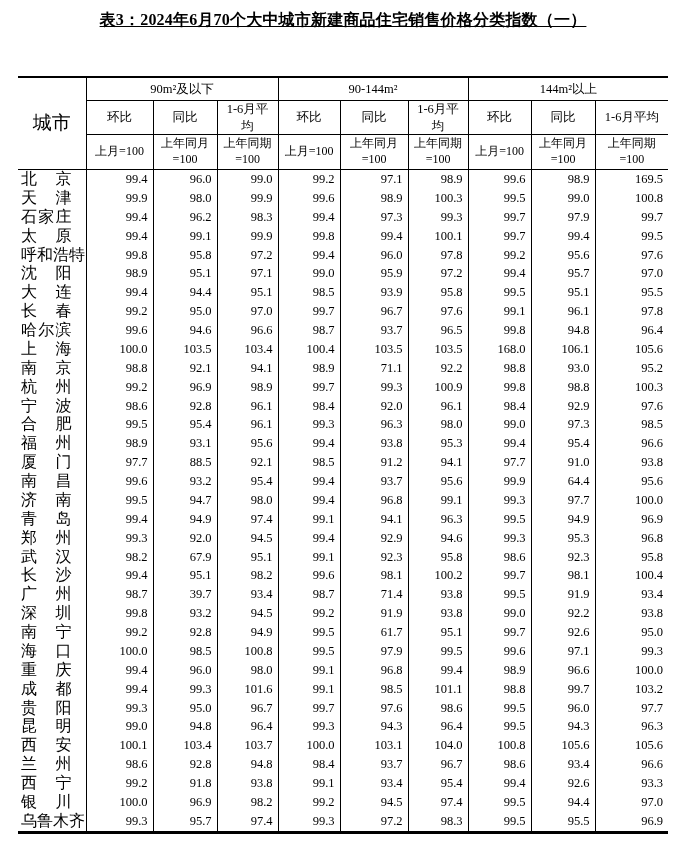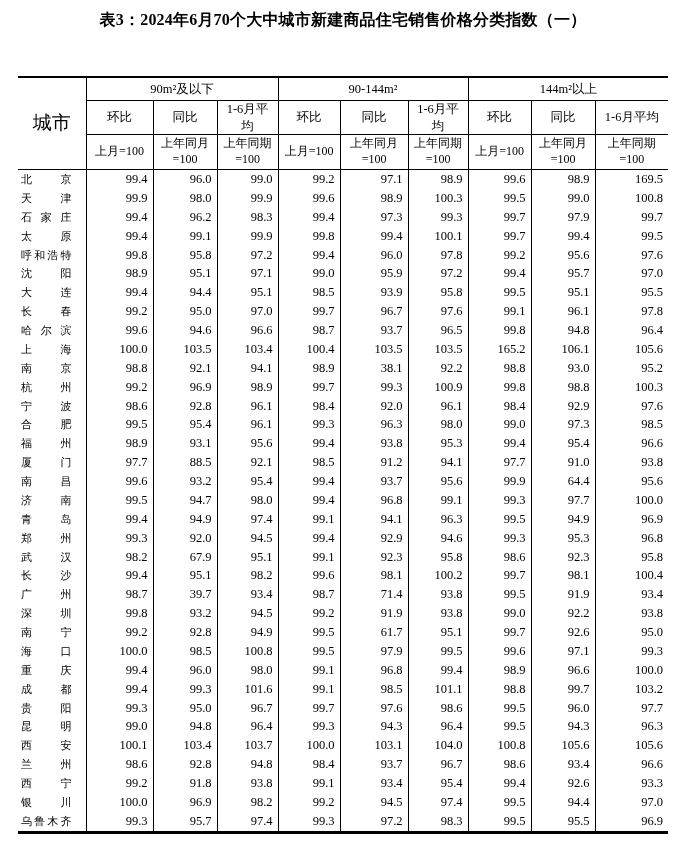--- a/index.html
+++ b/index.html
@@ -17,20 +17,21 @@
   .title {
     position: absolute;
     top: 10px;
     left: 0;
     width: 100%;
     text-align: center;
     font-size: 16px;
     font-weight: bold;
     letter-spacing: 0.2px;
     margin: 0;
+    text-decoration: underline;
   }
 
   table.idx {
     position: absolute;
     top: 76px;
     left: 18px;
     width: 650px;
     table-layout: fixed;
     border-collapse: collapse;
     border-top: 2px solid #000;
@@ -60,21 +61,21 @@
 
   tbody td {
     border-top: none;
     border-bottom: none;
     height: 18.88px;
     line-height: 18.88px;
     white-space: nowrap;
     overflow: hidden;
   }
   tbody td.city {
-    font-size: 11px;
+    font-size: 16px;
     padding: 0 14px 0 3px;
     text-align: justify;
     text-align-last: justify;
   }
   tbody td.num {
     font-size: 12.5px;
     text-align: right;
     padding-right: 5px;
   }
 </style>
@@ -237,31 +238,31 @@
           <td class="num">96.4</td>
         </tr>
         <tr>
           <td class="city">上海</td>
           <td class="num">100.0</td>
           <td class="num">103.5</td>
           <td class="num">103.4</td>
           <td class="num">100.4</td>
           <td class="num">103.5</td>
           <td class="num">103.5</td>
-          <td class="num">165.2</td>
+          <td class="num">168.0</td>
           <td class="num">106.1</td>
           <td class="num">105.6</td>
         </tr>
         <tr>
           <td class="city">南京</td>
           <td class="num">98.8</td>
           <td class="num">92.1</td>
           <td class="num">94.1</td>
           <td class="num">98.9</td>
-          <td class="num">38.1</td>
+          <td class="num">71.1</td>
           <td class="num">92.2</td>
           <td class="num">98.8</td>
           <td class="num">93.0</td>
           <td class="num">95.2</td>
         </tr>
         <tr>
           <td class="city">杭州</td>
           <td class="num">99.2</td>
           <td class="num">96.9</td>
           <td class="num">98.9</td>

